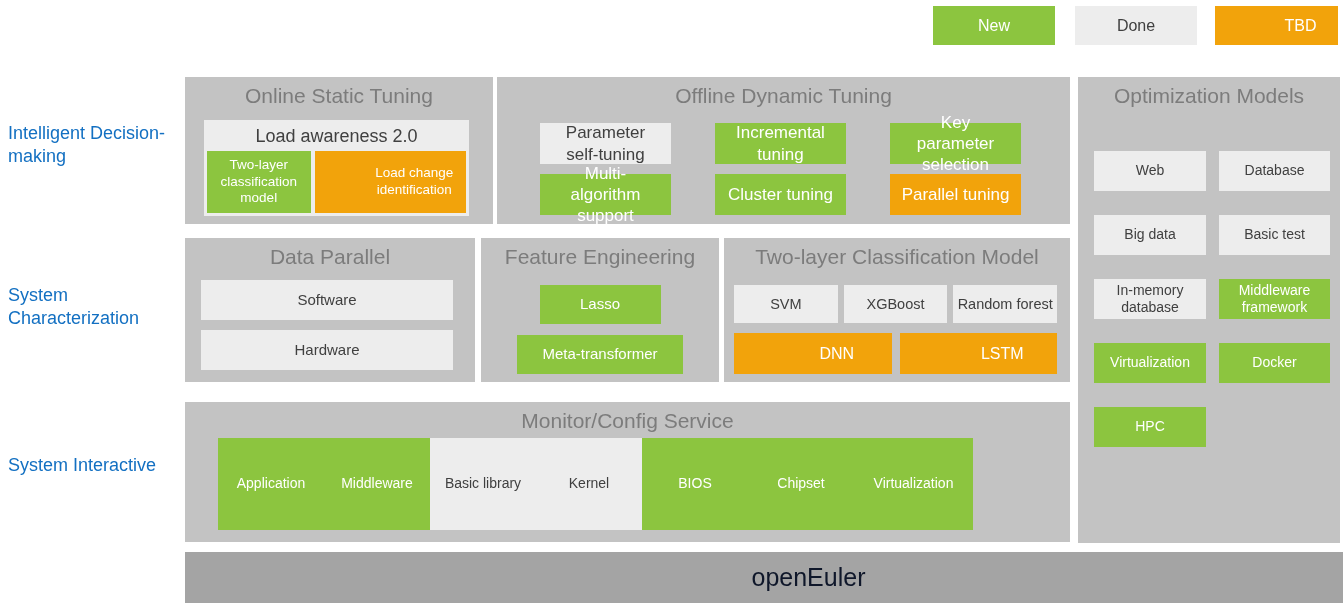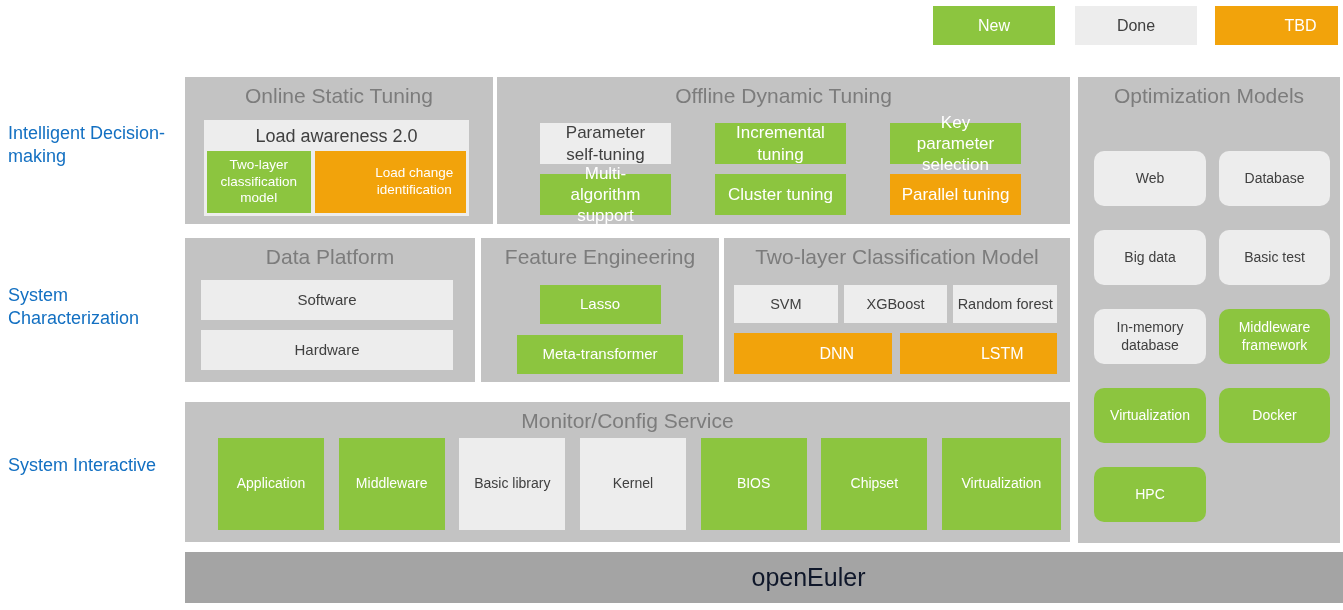--- a/index.html
+++ b/index.html
@@ -35,40 +35,40 @@
   #la-label{text-align:center;font-size:18px;color:#404040;padding-top:6px;}
   #la-items{position:absolute;left:3px;right:3px;top:31px;bottom:3px;display:flex;gap:4px;}
   .la-item{flex:1;font-size:13.5px;}
 
   #p-offline{left:497px;top:77px;width:573px;height:147px;}
   #off-grid{position:absolute;left:43px;right:49px;top:46px;display:grid;grid-template-columns:131px 131px 131px;justify-content:space-between;row-gap:10px;}
   .off-item{height:41px;font-size:17px;padding:16px 10px;}
 
   #p-opt{left:1078px;top:77px;width:262px;height:466px;}
   #opt-grid{position:absolute;left:16px;top:74px;display:grid;grid-template-columns:112px 111px;column-gap:13px;row-gap:24px;}
-  .opt-item{height:55px;font-size:14px;padding:0 6px;border-radius:10px;}
+  .opt-item{height:40px;font-size:14px;padding:0 6px;}
 
   #p-data{left:185px;top:238px;width:290px;height:144px;}
   #dp-items{position:absolute;left:16px;right:22px;top:42px;display:flex;flex-direction:column;gap:10px;}
   .dp-item{height:40px;font-size:15px;}
 
   #p-feature{left:481px;top:238px;width:238px;height:144px;}
   #fe-items{position:absolute;left:0;right:0;top:47px;display:flex;flex-direction:column;align-items:center;gap:11px;}
   .fe-item{height:39px;font-size:15px;}
   #fe-0{width:121px;}
   #fe-1{width:166px;}
 
   #p-twolayer{left:724px;top:238px;width:346px;height:144px;}
   #tl-row1{position:absolute;left:10px;right:13px;top:47px;display:flex;gap:6px;}
   .tl-item1{flex:1;height:38px;font-size:14.5px;}
   #tl-row2{position:absolute;left:10px;right:13px;top:95px;display:flex;gap:8px;}
   .tl-item2{flex:1;height:41px;font-size:16px;}
 
   #p-monitor{left:185px;top:402px;width:885px;height:140px;}
-  #mc-items{position:absolute;left:33px;right:9px;top:36px;display:flex;justify-content:space-between;}
+  #mc-items{position:absolute;left:33px;right:9px;top:36px;display:flex;}
   .mc-item{width:106px;height:92px;font-size:14px;padding:0 4px;}
   .mc-item.wide{width:119px;}
 
   #base-bar{position:absolute;left:185px;top:552px;width:1247px;height:51px;background:var(--base-bar);display:flex;align-items:center;justify-content:center;color:#0f172a;font-size:25px;}
 </style>
 </head>
 <body>
 
 <div id="app">
 
@@ -112,21 +112,21 @@
       <div class="opt-item box status-done" data-status-bind="panels.optimization_models.items.3.status">Basic test</div>
       <div class="opt-item box status-done" data-status-bind="panels.optimization_models.items.4.status">In-memory database</div>
       <div class="opt-item box status-new" data-status-bind="panels.optimization_models.items.5.status">Middleware framework</div>
       <div class="opt-item box status-new" data-status-bind="panels.optimization_models.items.6.status">Virtualization</div>
       <div class="opt-item box status-new" data-status-bind="panels.optimization_models.items.7.status">Docker</div>
       <div class="opt-item box status-new" data-status-bind="panels.optimization_models.items.8.status">HPC</div>
     </div>
   </div>
 
   <div id="p-data" class="panel">
-    <div class="panel-title">Data Platform</div>
+    <div class="panel-title">Data Parallel</div>
     <div id="dp-items">
       <div class="dp-item box status-done" data-status-bind="panels.data_platform.items.0.status">Software</div>
       <div class="dp-item box status-done" data-status-bind="panels.data_platform.items.1.status">Hardware</div>
     </div>
   </div>
 
   <div id="p-feature" class="panel">
     <div class="panel-title">Feature Engineering</div>
     <div id="fe-items">
       <div id="fe-0" class="fe-item box status-new" data-status-bind="panels.feature_engineering.items.0.status">Lasso</div>

